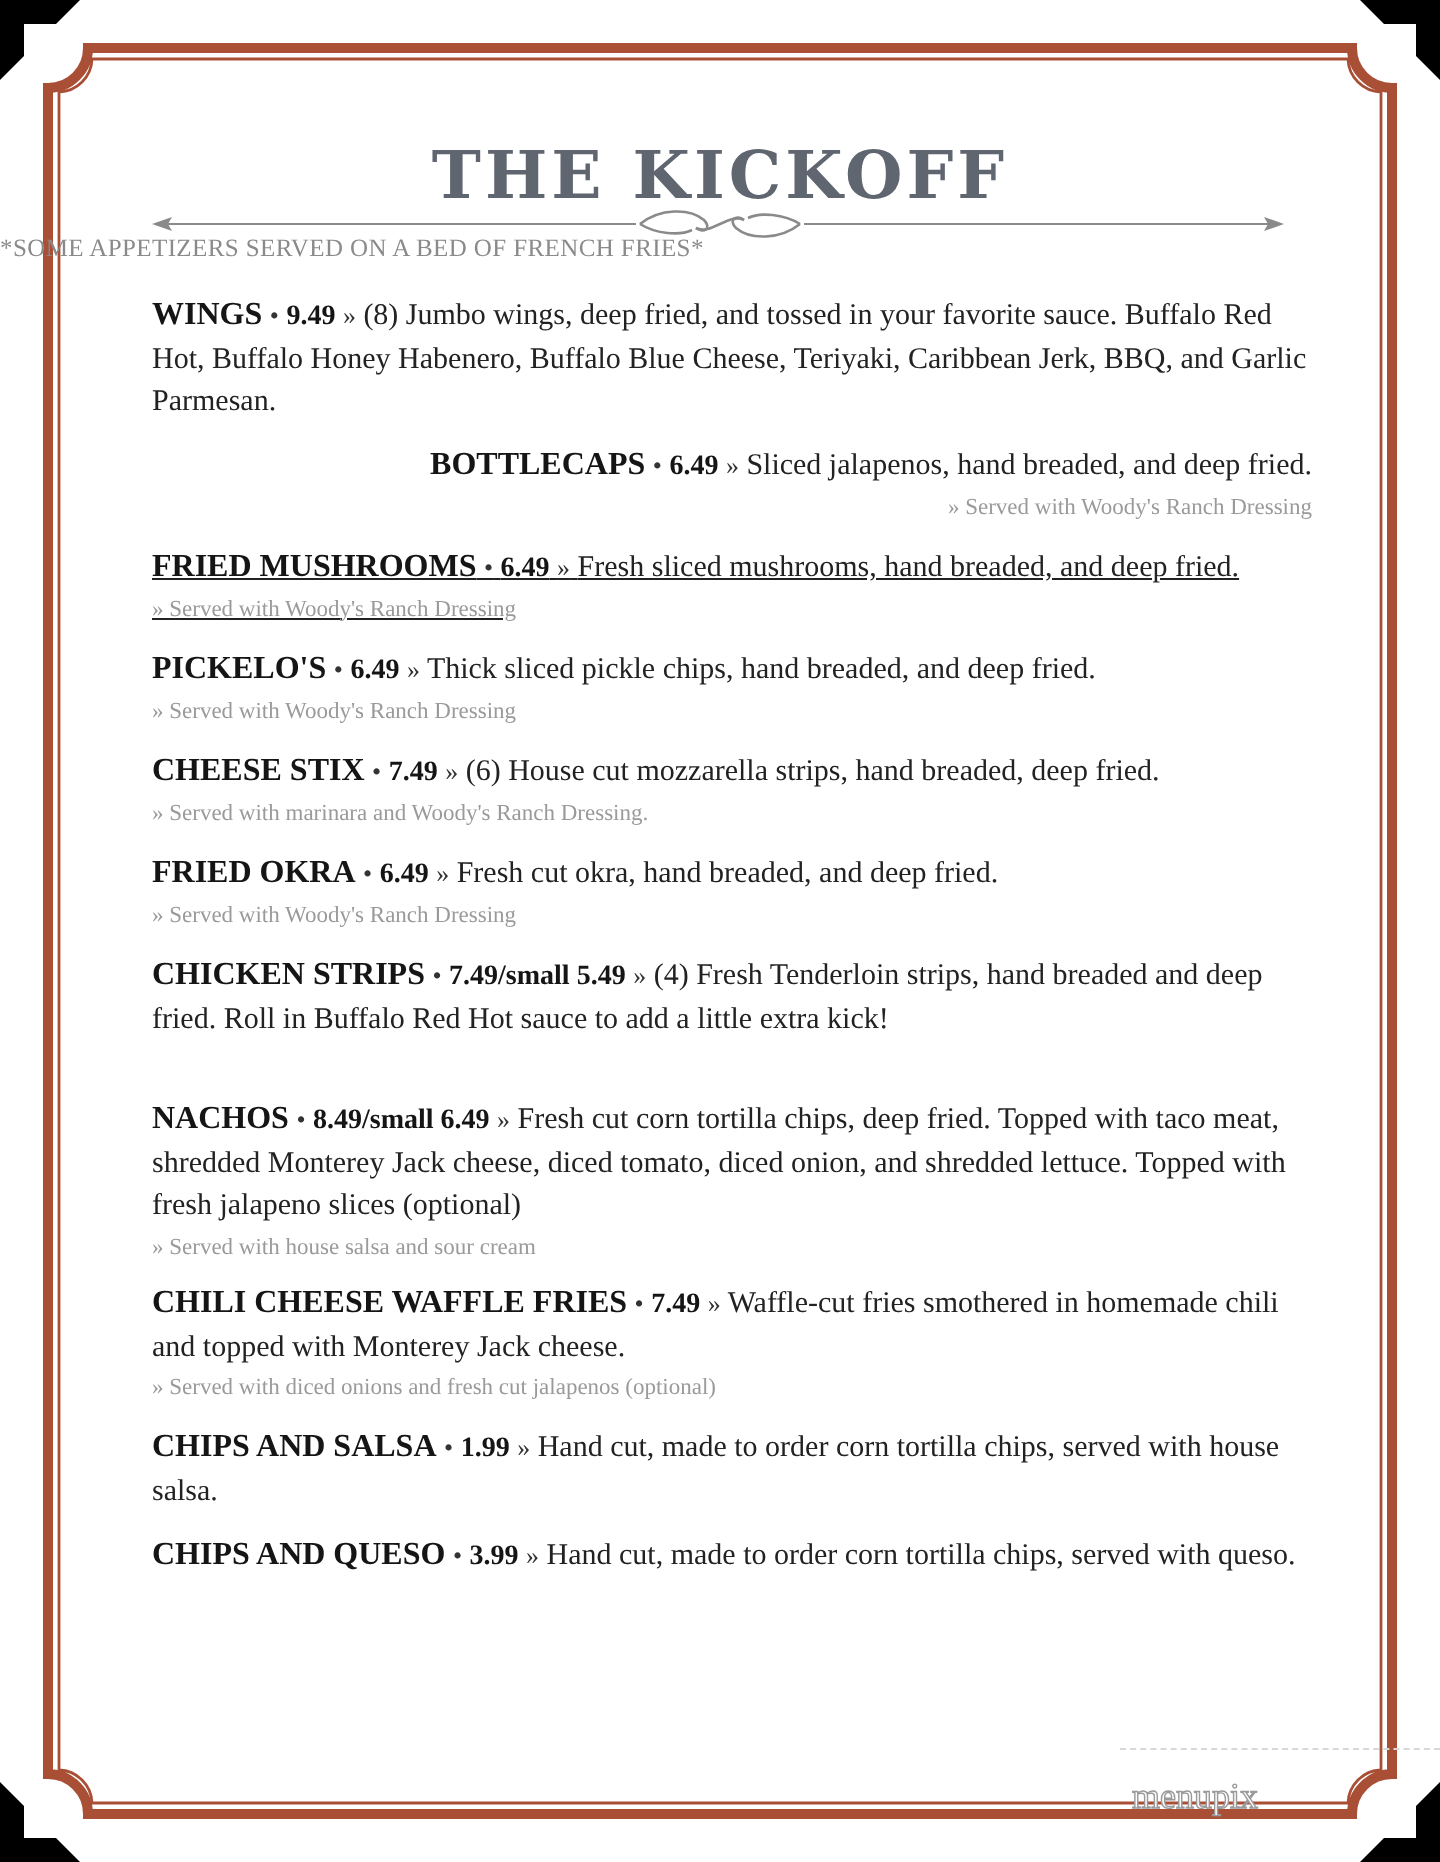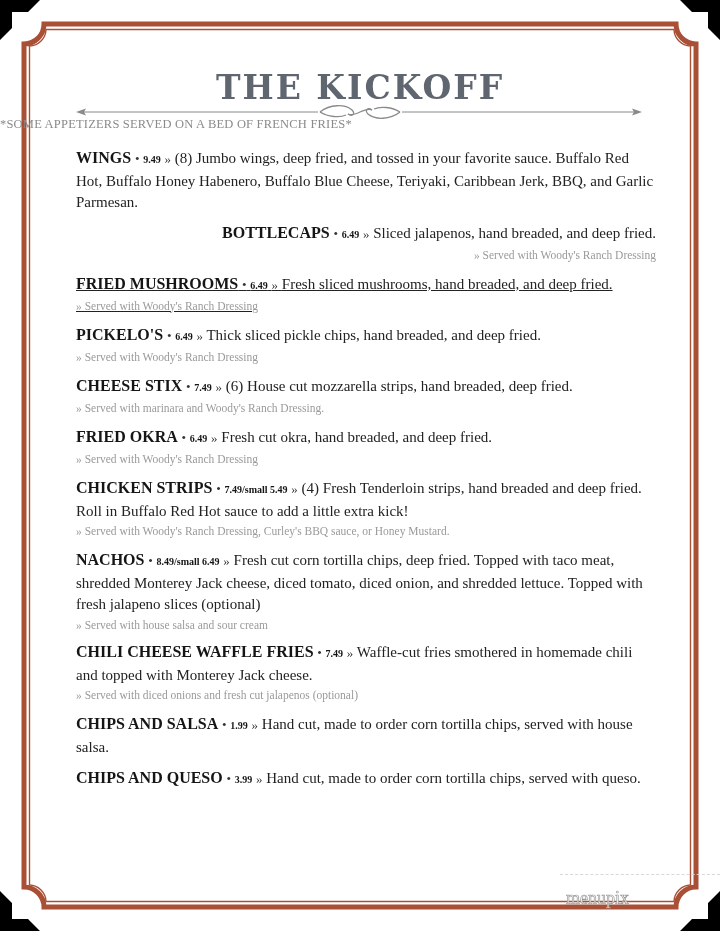--- a/index.html
+++ b/index.html
@@ -3,21 +3,21 @@
 <meta charset="utf-8">
 <style>
   html, body { margin:0; padding:0; }
   body { width:720px; height:931px; background:#ffffff; position:relative; overflow:hidden; font-family:"DejaVu Serif", serif; }
   .frame-svg { position:absolute; left:0; top:0; width:720px; height:931px; }
   .title { position:absolute; left:0; top:68px; width:720px; text-align:center; font-family:"DejaVu Serif", serif; font-weight:bold; font-size:33px; letter-spacing:2px; color:#5f6670; }
   .divider { position:absolute; left:0; top:0; width:720px; height:140px; }
   .subtitle { position:absolute; left:0; top:117px; width:720px; font-family:"Liberation Serif", serif; font-size:12.5px; color:#8a8a8a; letter-spacing:0.2px; }
   .item { position:absolute; left:76px; width:580px; font-family:"Liberation Serif", serif; font-size:15px; line-height:21.5px; color:#222; }
   .item .name { font-weight:bold; color:#151515; font-size:16px; }
-  .item .price { font-weight:bold; color:#151515; font-size:10px; }
+  .item .price { font-weight:bold; color:#151515; font-size:14px; }
   .item .sep { color:#333; font-size:13px; }
   .item .note { display:block; font-size:11.5px; line-height:18px; color:#9a9a9a; }
   .watermark { position:absolute; left:566px; top:888px; font-family:Liberation Serif, serif; font-size:18px; font-weight:300; color:#ffffff; letter-spacing:0px; -webkit-text-stroke:0.7px #9a9a9a; }
   .watermark-box { position:absolute; left:560px; top:874px; width:160px; height:26px; border-top:1px dashed #d8d8d8; }
 </style>
 </head>
 <body>
 
 <svg class="frame-svg" viewBox="0 0 720 931" xmlns="http://www.w3.org/2000/svg">
 
@@ -104,21 +104,20 @@
   <span>Fresh cut okra, hand breaded, and deep fried.</span>
   <span class="note">» Served with Woody's Ranch Dressing</span>
 </div>
 
 <div class="item" style="top:477px;">
   <span class="name">CHICKEN STRIPS</span>
   <span class="sep">•</span>
   <span class="price">7.49/small 5.49</span>
   <span class="sep">»</span>
   <span>(4) Fresh Tenderloin strips, hand breaded and deep fried. Roll in Buffalo Red Hot sauce to add a little extra kick!</span>
-  <span class="note">» Served with Woody's Ranch Dressing, Curley's BBQ sauce, or Honey Mustard.</span>
 </div>
 
 <div class="item" style="top:549px;">
   <span class="name">NACHOS</span>
   <span class="sep">•</span>
   <span class="price">8.49/small 6.49</span>
   <span class="sep">»</span>
   <span>Fresh cut corn tortilla chips, deep fried. Topped with taco meat, shredded Monterey Jack cheese, diced tomato, diced onion, and shredded lettuce. Topped with fresh jalapeno slices (optional)</span>
   <span class="note">» Served with house salsa and sour cream</span>
 </div>

